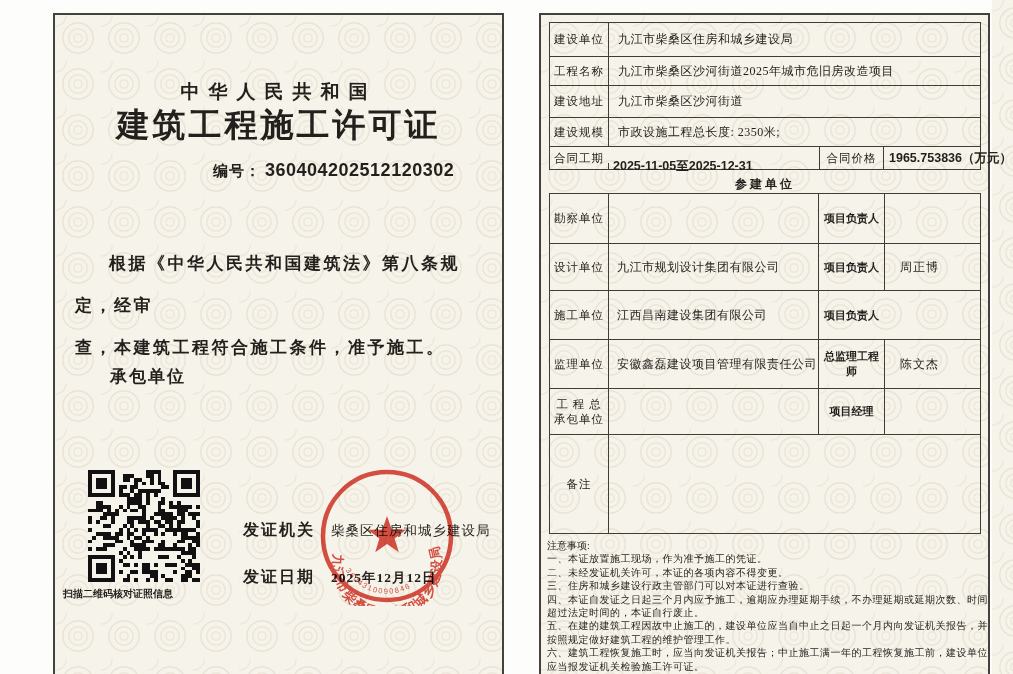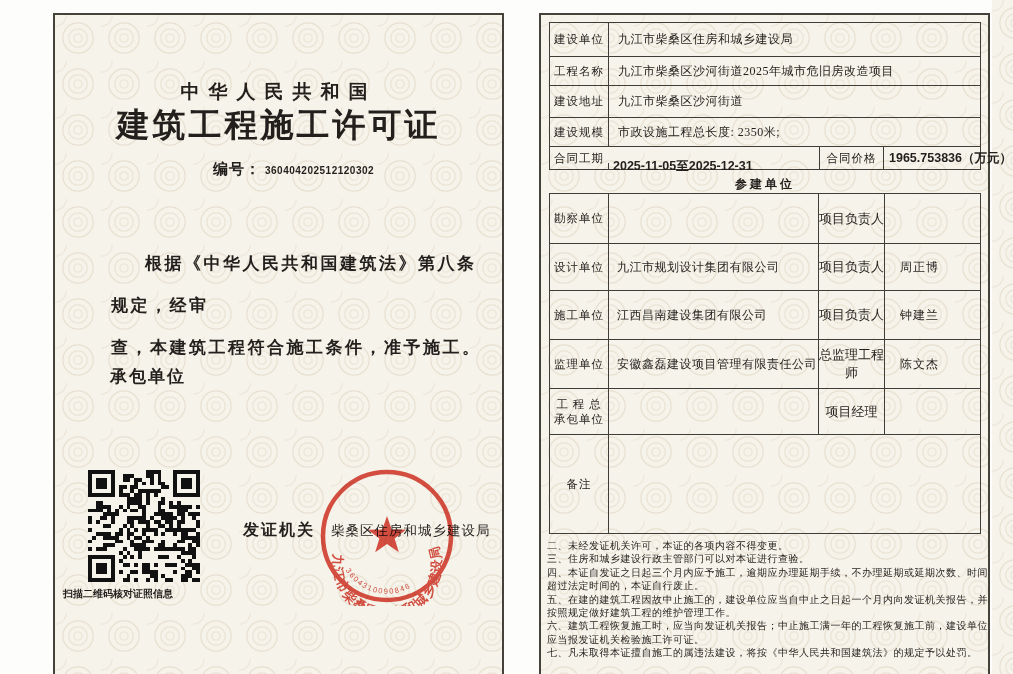--- a/index.html
+++ b/index.html
@@ -21,23 +21,23 @@
   #edge-strip{position:absolute;left:992px;top:0;width:21px;height:674px;}
 
   
   .lp-country{position:absolute;top:40px;left:0;width:100%;text-align:center;
               font-size:19px;font-weight:bold;letter-spacing:9px;margin-top:24px;}
   .lp-title{position:absolute;top:88px;left:0;width:100%;text-align:center;
             font-size:33px;font-weight:bold;letter-spacing:3px;}
   .lp-number{position:absolute;top:145px;left:158px;font-size:15px;white-space:nowrap;}
   .lp-number .nlab{font-weight:bold;letter-spacing:1px;}
   .lp-number .nval{font-family:"Liberation Sans","DejaVu Sans",sans-serif;
-                   font-weight:bold;font-size:10px;letter-spacing:.5px;margin-left:4px;}
+                   font-weight:bold;font-size:18px;letter-spacing:.5px;margin-left:4px;}
   .lp-body{position:absolute;top:228px;left:20px;right:16px;
-           font-size:17px;font-weight:bold;letter-spacing:2.5px;line-height:42px;margin-left:36px;}
+           font-size:17px;font-weight:bold;letter-spacing:2.5px;line-height:42px;}
   .lp-body .indent{text-indent:2em;}
   .lp-issue{position:absolute;top:350px;left:55px;font-size:17px;font-weight:bold;letter-spacing:2px;}
   .qr-wrap{position:absolute;left:33px;top:455px;width:112px;}
   .qr-cap{position:absolute;left:8px;top:572px;width:162px;
           font-size:10px;font-weight:bold;letter-spacing:0;}
   .lp-line{position:absolute;left:188px;display:flex;align-items:baseline;white-space:nowrap;}
   .lp-line .llab{font-size:16px;font-weight:bold;letter-spacing:2px;}
   .lp-line .lval{font-size:13.5px;margin-left:16px;letter-spacing:1px;}
   #issuer-line{top:505px;}
   #date-line{top:552px;}
@@ -51,21 +51,21 @@
   #party-table{top:178px;}
   .trow{display:flex;border-top:1.4px solid #3f3d37;box-sizing:border-box;}
   .trow:first-child{border-top:none;}
   .tc{box-sizing:border-box;border-left:1.4px solid #3f3d37;display:flex;align-items:center;overflow:visible;}
   .tc:first-child{border-left:none;}
   .lab{width:58px;flex:0 0 58px;justify-content:center;text-align:center;
        font-size:11.5px;letter-spacing:1px;white-space:pre-line;line-height:15px;}
   .val{flex:1;padding-left:9px;font-size:12px;letter-spacing:.5px;}
   .num{font-family:"Liberation Sans","DejaVu Sans",sans-serif;font-weight:bold;font-size:12.5px;letter-spacing:0;}
   .c-company{width:210px;flex:0 0 210px;padding-left:8px;font-size:12px;letter-spacing:.5px;text-align:center;}
-  .c-role{width:66px;flex:0 0 66px;justify-content:center;text-align:center;font-size:13px;letter-spacing:0;}
+  .c-role{width:66px;flex:0 0 66px;justify-content:center;text-align:center;font-size:11px;letter-spacing:0;font-weight:bold;}
   .c-person{width:98px;flex:0 0 98px;padding-left:15px;font-size:12px;letter-spacing:1px;}
   .c-price-lab{width:64px;flex:0 0 64px;justify-content:center;font-size:11.5px;letter-spacing:1px;}
   .c-price-val{width:99px;flex:0 0 99px;padding-left:5px;white-space:nowrap;}
   .c-date{width:211px;flex:0 0 211px;padding-left:4px;white-space:nowrap;margin-top:16px;}
   .party-title{position:absolute;top:161px;left:8px;width:432px;text-align:center;
                font-size:12px;font-weight:bold;letter-spacing:3px;}
   .notes{position:absolute;top:524px;left:6px;width:441px;font-size:10px;line-height:13.4px;
          letter-spacing:0;text-align:justify;}
   .notes .nt{letter-spacing:.5px;}
 </style>
@@ -400,20 +400,24 @@
           <rect x="1" y="23" width="5" height="5" fill="#f6f3ea"></rect>
           <rect x="2" y="24" width="3" height="3" fill="#111"></rect>
         </svg>
     </div>
     <div class="qr-cap">扫描二维码核对证照信息</div>
 
     <div id="issuer-line" class="lp-line">
       <span class="llab">发证机关</span>
       <span class="lval">柴桑区住房和城乡建设局</span>
     </div>
+    <div id="date-line" class="lp-line">
+      <span class="llab">发证日期</span>
+      <span class="lval">2025年12月12日</span>
+    </div>
 
     <svg class="stamp" viewBox="0 0 140 140">
       <defs>
         <path id="arcT" d="M 17.8 84 A 54 54 0 1 0 122.2 84" fill="none"></path>
         <path id="arcB" d="M 26 99 A 48 48 0 0 0 114 99" fill="none"></path>
       </defs>
       <circle cx="70" cy="70" r="64" fill="none" stroke="#d63a2c" stroke-width="4.5"></circle>
       <polygon fill="#d63a2c" points="70,50 74.7,63.5 89,63.8 77.6,72.5 81.8,86.2 70,78 58.2,86.2 62.4,72.5 51,63.8 65.3,63.5"></polygon>
       <text font-size="13.2" fill="#d63a2c" font-weight="bold" letter-spacing="1" font-family="'Liberation Serif','DejaVu Serif',serif">
         <textPath href="#arcT" startOffset="4">九江市柴桑区住房和城乡建设局</textPath>
@@ -463,21 +467,20 @@
       <div class="trow" style="height:47px">
         <div class="tc lab">设计单位</div>
         <div class="tc c-company">九江市规划设计集团有限公司</div>
         <div class="tc c-role">项目负责人</div>
         <div class="tc c-person">周正博</div>
       </div>
       <div class="trow" style="height:49px">
         <div class="tc lab">施工单位</div>
         <div class="tc c-company">江西昌南建设集团有限公司</div>
         <div class="tc c-role">项目负责人</div>
-        <div class="tc c-person">钟建兰</div>
       </div>
       <div class="trow" style="height:49px">
         <div class="tc lab">监理单位</div>
         <div class="tc c-company">安徽鑫磊建设项目管理有限责任公司</div>
         <div class="tc c-role">总监理工程师</div>
         <div class="tc c-person">陈文杰</div>
       </div>
       <div class="trow" style="height:46px">
         <div class="tc lab">工 程 总
 承包单位</div>
@@ -485,20 +488,22 @@
         <div class="tc c-role">项目经理</div>
         <div class="tc c-person"></div>
       </div>
       <div class="trow" style="height:99px">
         <div class="tc lab">备注</div>
         <div class="tc val"></div>
       </div>
     </div>
 
     <div class="notes">
+      <div>注意事项:</div>
+      <div class="nt">一、本证放置施工现场，作为准予施工的凭证。</div>
       <div class="nt">二、未经发证机关许可，本证的各项内容不得变更。</div>
       <div class="nt">三、住房和城乡建设行政主管部门可以对本证进行查验。</div>
       <div class="nt">四、本证自发证之日起三个月内应予施工，逾期应办理延期手续，不办理延期或延期次数、时间超过法定时间的，本证自行废止。</div>
       <div class="nt">五、在建的建筑工程因故中止施工的，建设单位应当自中止之日起一个月内向发证机关报告，并按照规定做好建筑工程的维护管理工作。</div>
       <div class="nt">六、建筑工程恢复施工时，应当向发证机关报告；中止施工满一年的工程恢复施工前，建设单位应当报发证机关检验施工许可证。</div>
       <div class="nt">七、凡未取得本证擅自施工的属违法建设，将按《中华人民共和国建筑法》的规定予以处罚。</div>
     </div>
   </div>
 </div>
 

